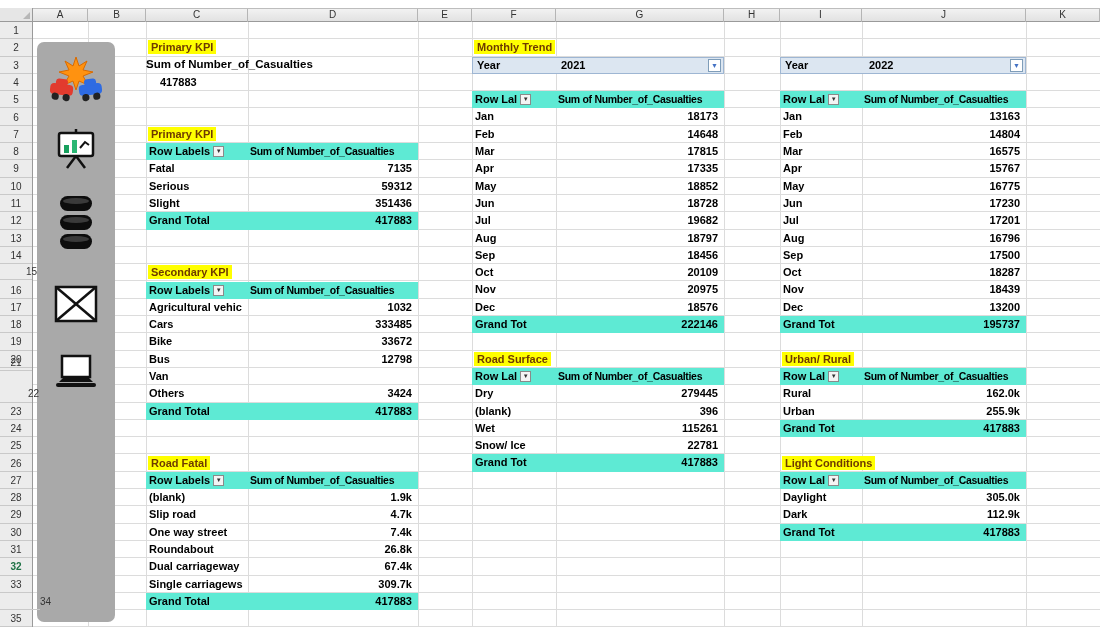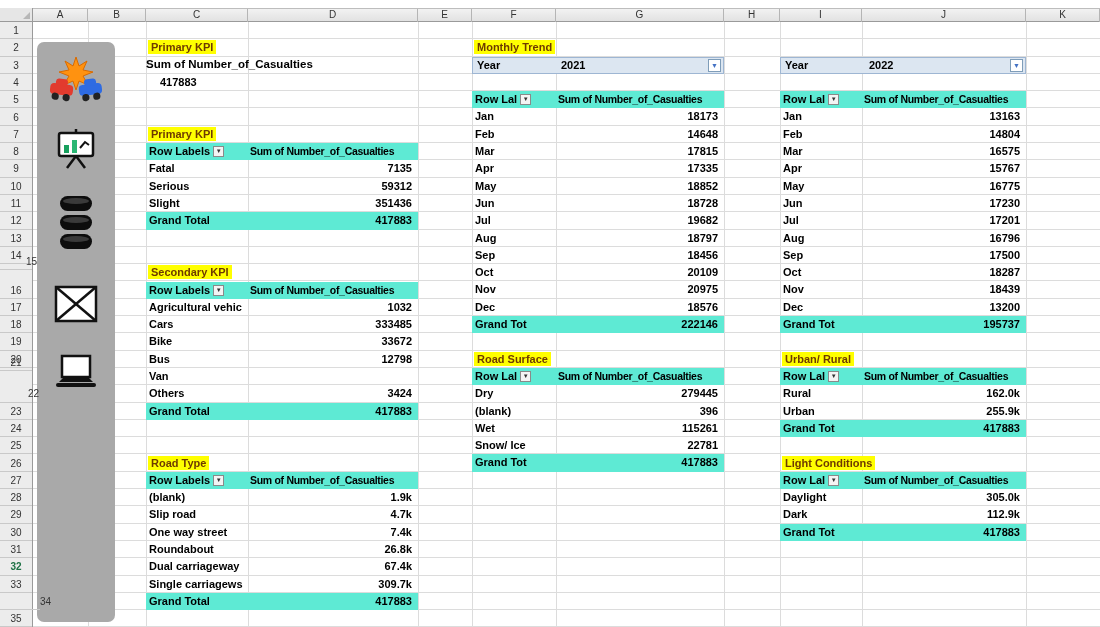--- a/index.html
+++ b/index.html
@@ -91,21 +91,21 @@
       <div class="rowh" style="top: 69.2px;">5</div>
       <div class="rowh" style="top: 86.5px;">6</div>
       <div class="rowh" style="top: 103.8px;">7</div>
       <div class="rowh" style="top: 121.1px;">8</div>
       <div class="rowh" style="top: 138.4px;">9</div>
       <div class="rowh" style="top: 155.7px;">10</div>
       <div class="rowh" style="top: 173px;">11</div>
       <div class="rowh" style="top: 190.3px;">12</div>
       <div class="rowh" style="top: 207.6px;">13</div>
       <div class="rowh" style="top: 224.9px;">14</div>
-      <div class="rowh" style="top: 231px; padding-left: 26px;">15</div>
+      <div class="rowh" style="top: 241px; padding-left: 26px;">15</div>
       <div class="rowh" style="top: 259.5px;">16</div>
       <div class="rowh" style="top: 276.8px;">17</div>
       <div class="rowh" style="top: 294.1px;">18</div>
       <div class="rowh" style="top: 311.4px;">19</div>
       <div class="rowh" style="top: 328.7px;">20</div>
       <div class="rowh" style="top: 332px;">21</div>
       <div class="rowh" style="top: 363.3px; padding-left: 28px;">22</div>
       <div class="rowh" style="top: 380.6px;">23</div>
       <div class="rowh" style="top: 397.9px;">24</div>
       <div class="rowh" style="top: 415.2px;">25</div>
@@ -175,21 +175,21 @@
       </svg>
     </span>
   </div>
 
   <span class="title" style="left:148px;top:40px">Primary KPI</span>
   <span class="kpi-label" style="left:146px;top:58px">Sum of Number_of_Casualties</span>
   <span class="kpi-value" style="left:146px;top:76px">417883</span>
 
   <span class="title" style="left:148px;top:127px">Primary KPI</span>
   <span class="title" style="left:148px;top:265px">Secondary KPI</span>
-  <span class="title" style="left:148px;top:456px">Road Type</span>
+  <span class="title" style="left:148px;top:456px">Road Fatal</span>
   <span class="title" style="left:474px;top:40px">Monthly Trend</span>
   <span class="title" style="left:474px;top:352px">Road Surface</span>
   <span class="title" style="left:782px;top:352px">Urban/ Rural</span>
   <span class="title" style="left:782px;top:456px">Light Conditions</span>
 
   <div class="filter" style="left:472px;top:56.6px;width:252px">
     <span class="fl">Year</span>
     <span class="fv">2021</span>
     <span class="fdd">▼</span>
   </div>

